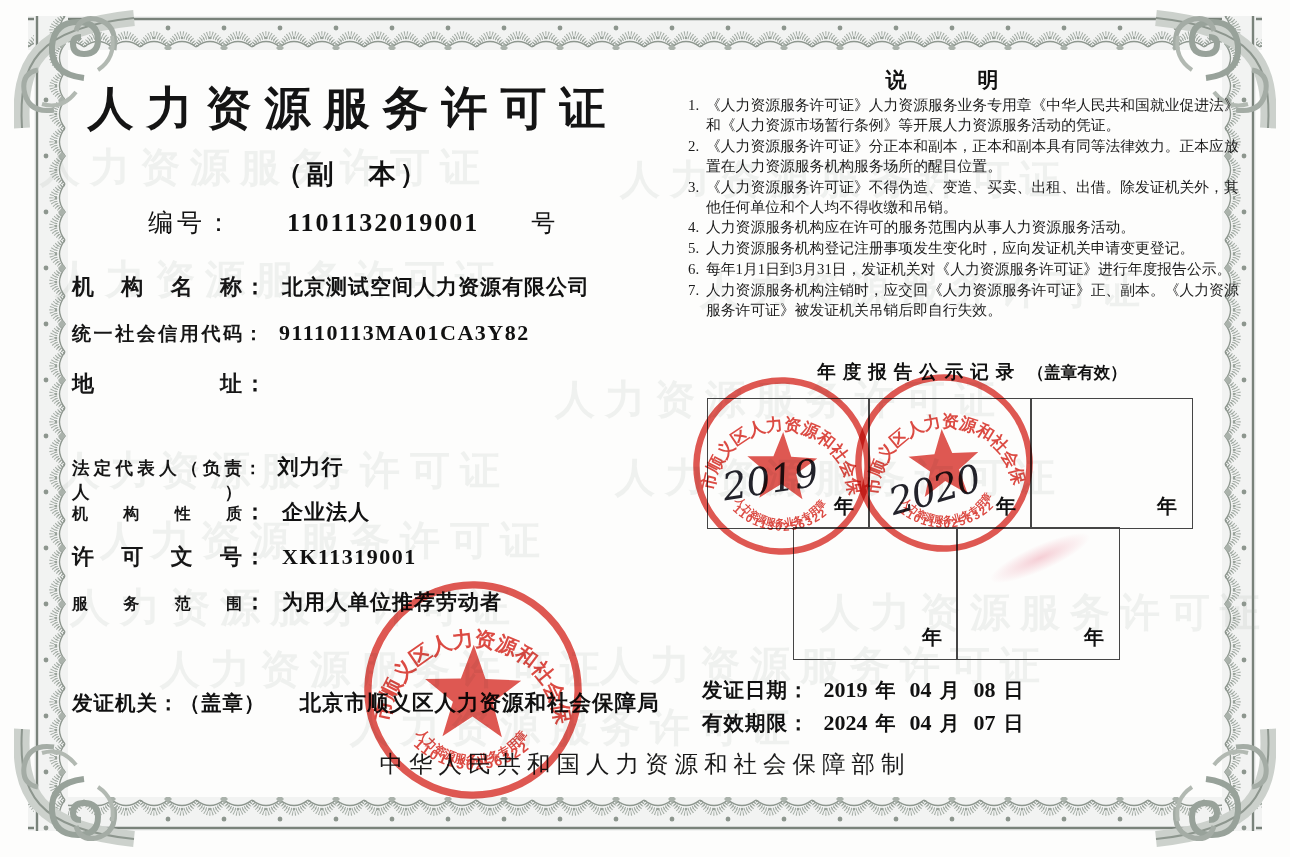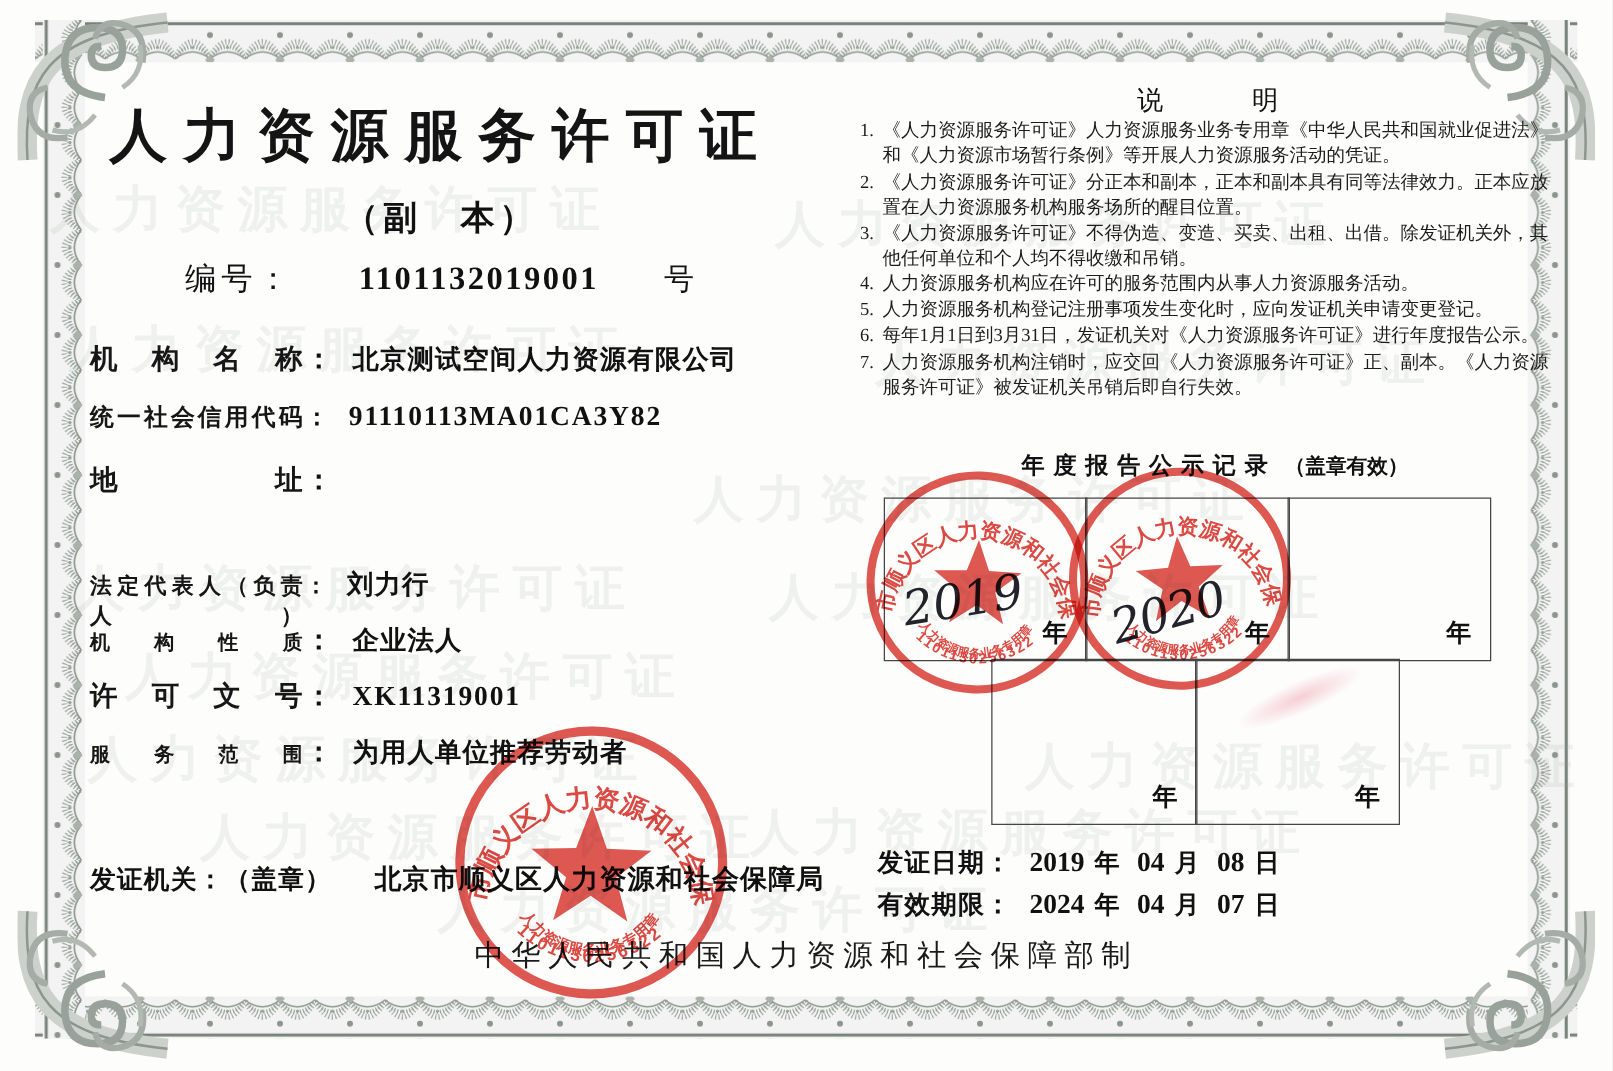--- a/index.html
+++ b/index.html
@@ -25,21 +25,21 @@
   .serial-value{font-size:26px;font-weight:bold;letter-spacing:2px;margin-left:52px;}
   .serial-suffix{font-size:24px;margin-left:52px;}
   
   .frow{position:absolute;left:72px;display:flex;align-items:baseline;}
   .flabel{display:inline-block;width:170px;text-align:justify;text-align-last:justify;
           font-weight:bold;color:#161616;}
   .fcolon{font-weight:bold;margin-left:2px;}
   .fval{margin-left:16px;font-weight:bold;font-size:21px;letter-spacing:1px;}
   .fval-num{font-family:"Liberation Serif","DejaVu Serif",serif;font-size:22px;letter-spacing:1.5px;}
   
-  .inst-head{left:688px;top:66px;width:558px;text-align:center;font-size:21px;font-weight:normal;
+  .inst-head{left:664px;top:66px;width:558px;text-align:center;font-size:21px;font-weight:bold;
              letter-spacing:2px;}
   .inst-list{left:688px;top:96px;width:560px;}
   .inst-item{position:relative;padding-left:18px;font-size:14.8px;line-height:19.9px;
              margin-bottom:1px;font-family:"Liberation Serif","DejaVu Serif",serif;color:#1c1c1c;}
   .inst-num{position:absolute;left:0;top:0;}
   
   .annual-title{left:742px;top:359px;width:460px;text-align:center;white-space:nowrap;}
   .annual-title .t1{font-size:18.5px;letter-spacing:7px;font-family:"Liberation Serif","DejaVu Serif",serif;font-weight:bold;}
   .annual-title .t2{font-size:16.5px;font-weight:bold;margin-left:2px;}
   .acell{position:absolute;border:1px solid #454545;}

